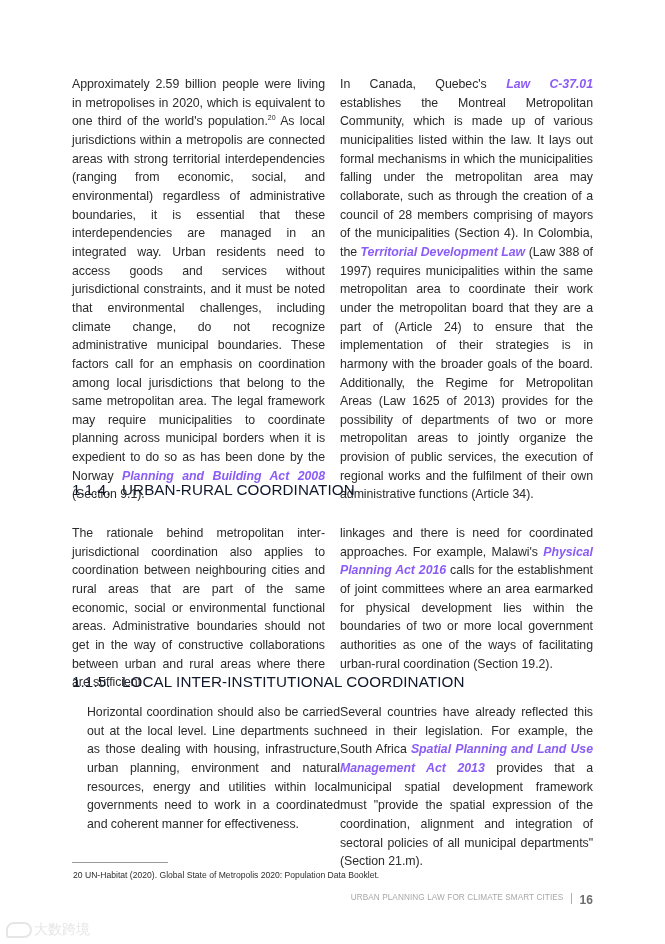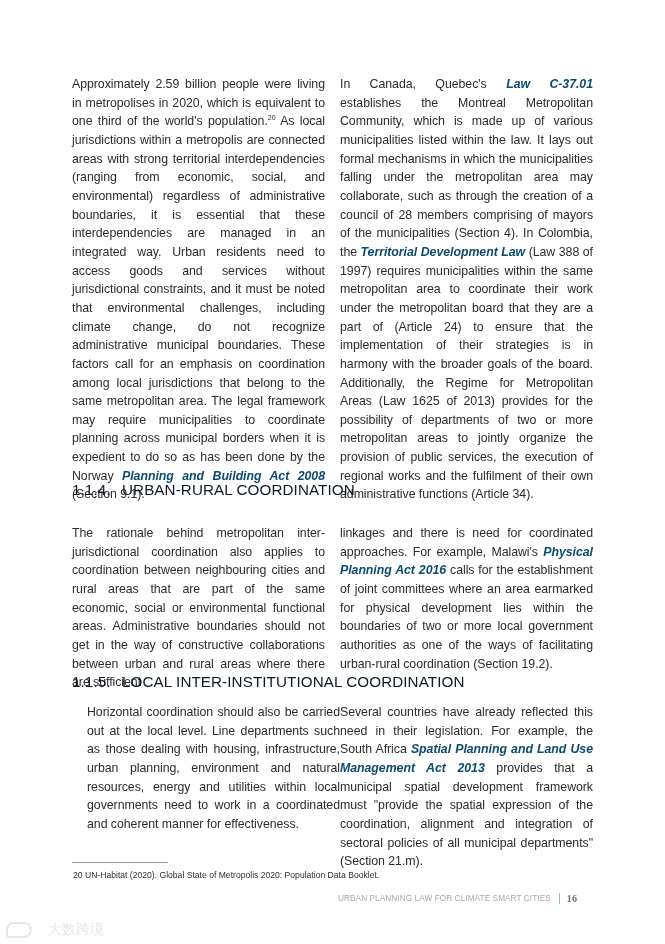--- a/index.html
+++ b/index.html
@@ -1,35 +1,35 @@
 <!DOCTYPE html>
 <html><head>
 <meta charset="utf-8">
 <style>
   * { box-sizing: border-box; margin: 0; padding: 0; }
   html, body { width: 665px; height: 944px; background: #ffffff; overflow: hidden; }
   body { position: relative; font-family: "Liberation Sans", "DejaVu Sans", sans-serif; color: #2b2b2b; }
   .page { position: absolute; left: 0; top: 0; width: 665px; height: 944px; }
   .cols { position: absolute; left: 72px; width: 521px; display: flex; justify-content: space-between; }
   .col { width: 253px; font-size: 12.35px; line-height: 18.65px; text-align: justify; letter-spacing: -0.05px; }
-  .col b i, .col i b, .law { font-weight: bold; font-style: italic; color: #0c4a6e; }
+  .col b i, .col i b, .law { font-weight: bold; font-style: italic; color: #8b5cf6; }
   sup { font-size: 7px; line-height: 0; vertical-align: 5px; }
   .heading { position: absolute; left: 72px; font-size: 15.2px; color: #0f172a; letter-spacing: 0.1px; font-weight: normal; white-space: nowrap; }
   .heading .num { display: inline-block; width: 50px; }
   #block1 { top: 75px; }
   #block2 { top: 524px; }
   #block3 { top: 703px; justify-content: flex-end; }
   #h114 { top: 481px; }
   #h115 { top: 673px; }
   .fn-rule { position: absolute; left: 72px; top: 862px; width: 96px; height: 1px; background: #9a9a9a; }
   .footnote { position: absolute; left: 73px; top: 870px; font-size: 8.6px; color: #2e2e2e; white-space: nowrap; }
-  .footer { position: absolute; right: 88px; top: 893px; font-size: 8.2px; color: #a8a8a8; white-space: nowrap; display: flex; align-items: center; letter-spacing: 0.1px; }
+  .footer { position: absolute; right: 72px; top: 893px; font-size: 8.2px; color: #a8a8a8; white-space: nowrap; display: flex; align-items: flex-start; letter-spacing: 0.1px; }
   .footer .sep { display: inline-block; width: 1px; height: 11px; background: #8fb8c8; margin: 0 7px 0 8px; }
-  .footer .pg { color: #6d6d6d; font-weight: bold; font-size: 10px; font-family: Liberation Serif, serif; }
-  .watermark { position: absolute; left: 6px; top: 921px; font-size: 14px; color: #e6e6e6; white-space: nowrap; display: flex; align-items: center; gap: 16px; }
+  .footer .pg { color: #6d6d6d; font-weight: bold; font-size: 12px; }
+  .watermark { position: absolute; left: 6px; top: 921px; font-size: 14px; color: #e6e6e6; white-space: nowrap; display: flex; align-items: center; gap: 2px; }
   .watermark .logo { display: inline-block; width: 26px; height: 16px; border: 2px solid #e6e6e6; border-radius: 8px 8px 8px 2px; }
 </style>
 </head>
 <body>
 
 <div class="page">
 
   <div class="cols" id="block1">
     <div class="col">
       <span>Approximately 2.59 billion people were living in metropolises in 2020, which is equivalent to one third of the world's population.</span><sup>20</sup><span> As local jurisdictions within a metropolis are connected areas with strong territorial interdependencies (ranging from economic, social, and environmental) regardless of administrative boundaries, it is essential that these interdependencies are managed in an integrated way. Urban residents need to access goods and services without jurisdictional constraints, and it must be noted that environmental challenges, including climate change, do not recognize administrative municipal boundaries. These factors call for an emphasis on coordination among local jurisdictions that belong to the same metropolitan area. The legal framework may require municipalities to coordinate planning across municipal borders when it is expedient to do so as has been done by the Norway </span><span class="law">Planning and Building Act 2008</span><span> (Section 9.1).</span>

